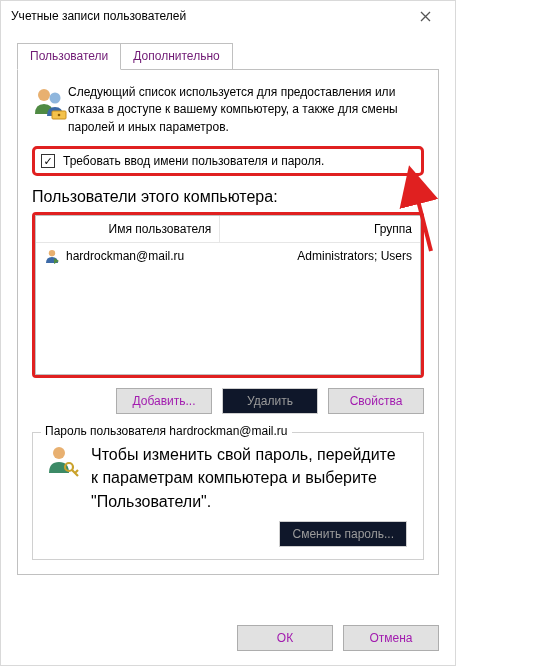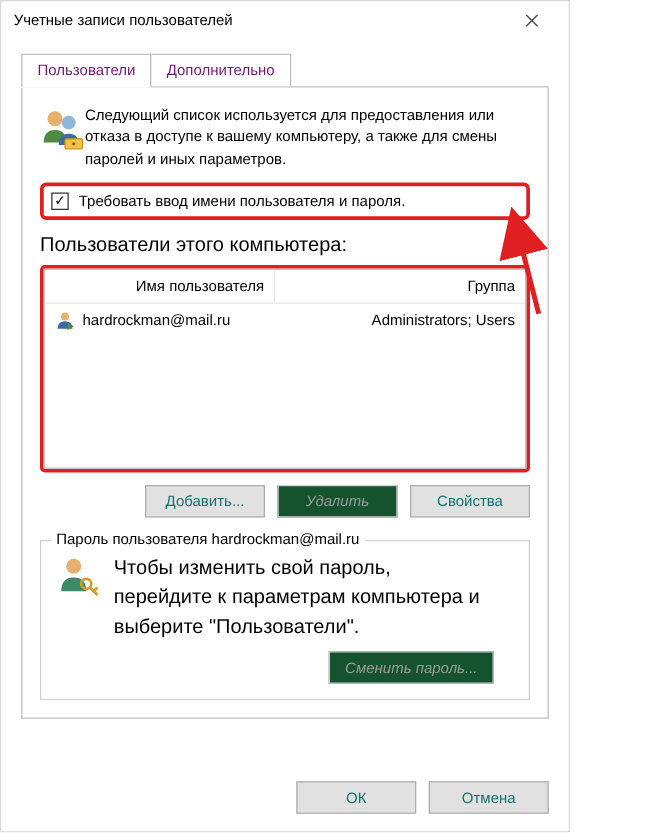--- a/index.html
+++ b/index.html
@@ -135,32 +135,31 @@
     margin-top:10px;
   }
   button.win {
     min-width:96px;
     height:26px;
     padding:0 12px;
     background:#e1e1e1;
     border:1px solid #adadad;
     font-family:inherit;
     font-size:12px;
-    color:#0f766e;
+    color:#a21caf;
   }
   button.win:disabled, button.win.disabled {
     color:#9b9b9b;
     border-color:#cfcfcf;
-    background:#14532d;
-    font-style:italic;
+    background:#0f172a;
   }
   .group {
     border:1px solid #d0d0d0;
     margin-top:18px;
-    padding:10px 28px 12px 12px;
+    padding:10px 16px 12px 12px;
     position:relative;
   }
   .group-legend {
     position:absolute;
     top:-9px; left:8px;
     background:#fff;
     padding:0 4px;
     font-size:12px;
   }
   .group-inner {

